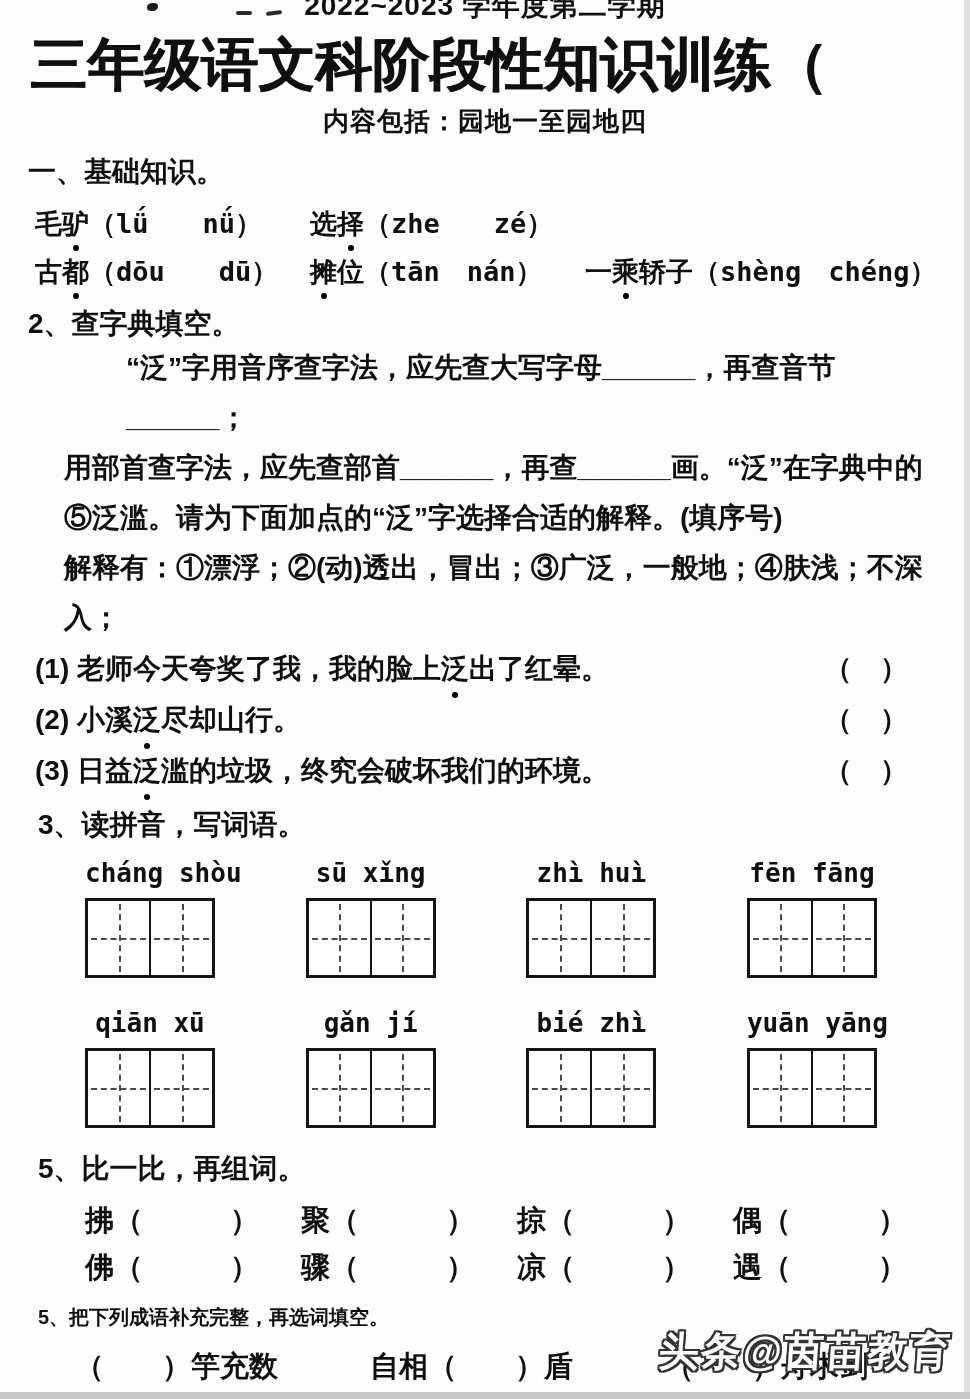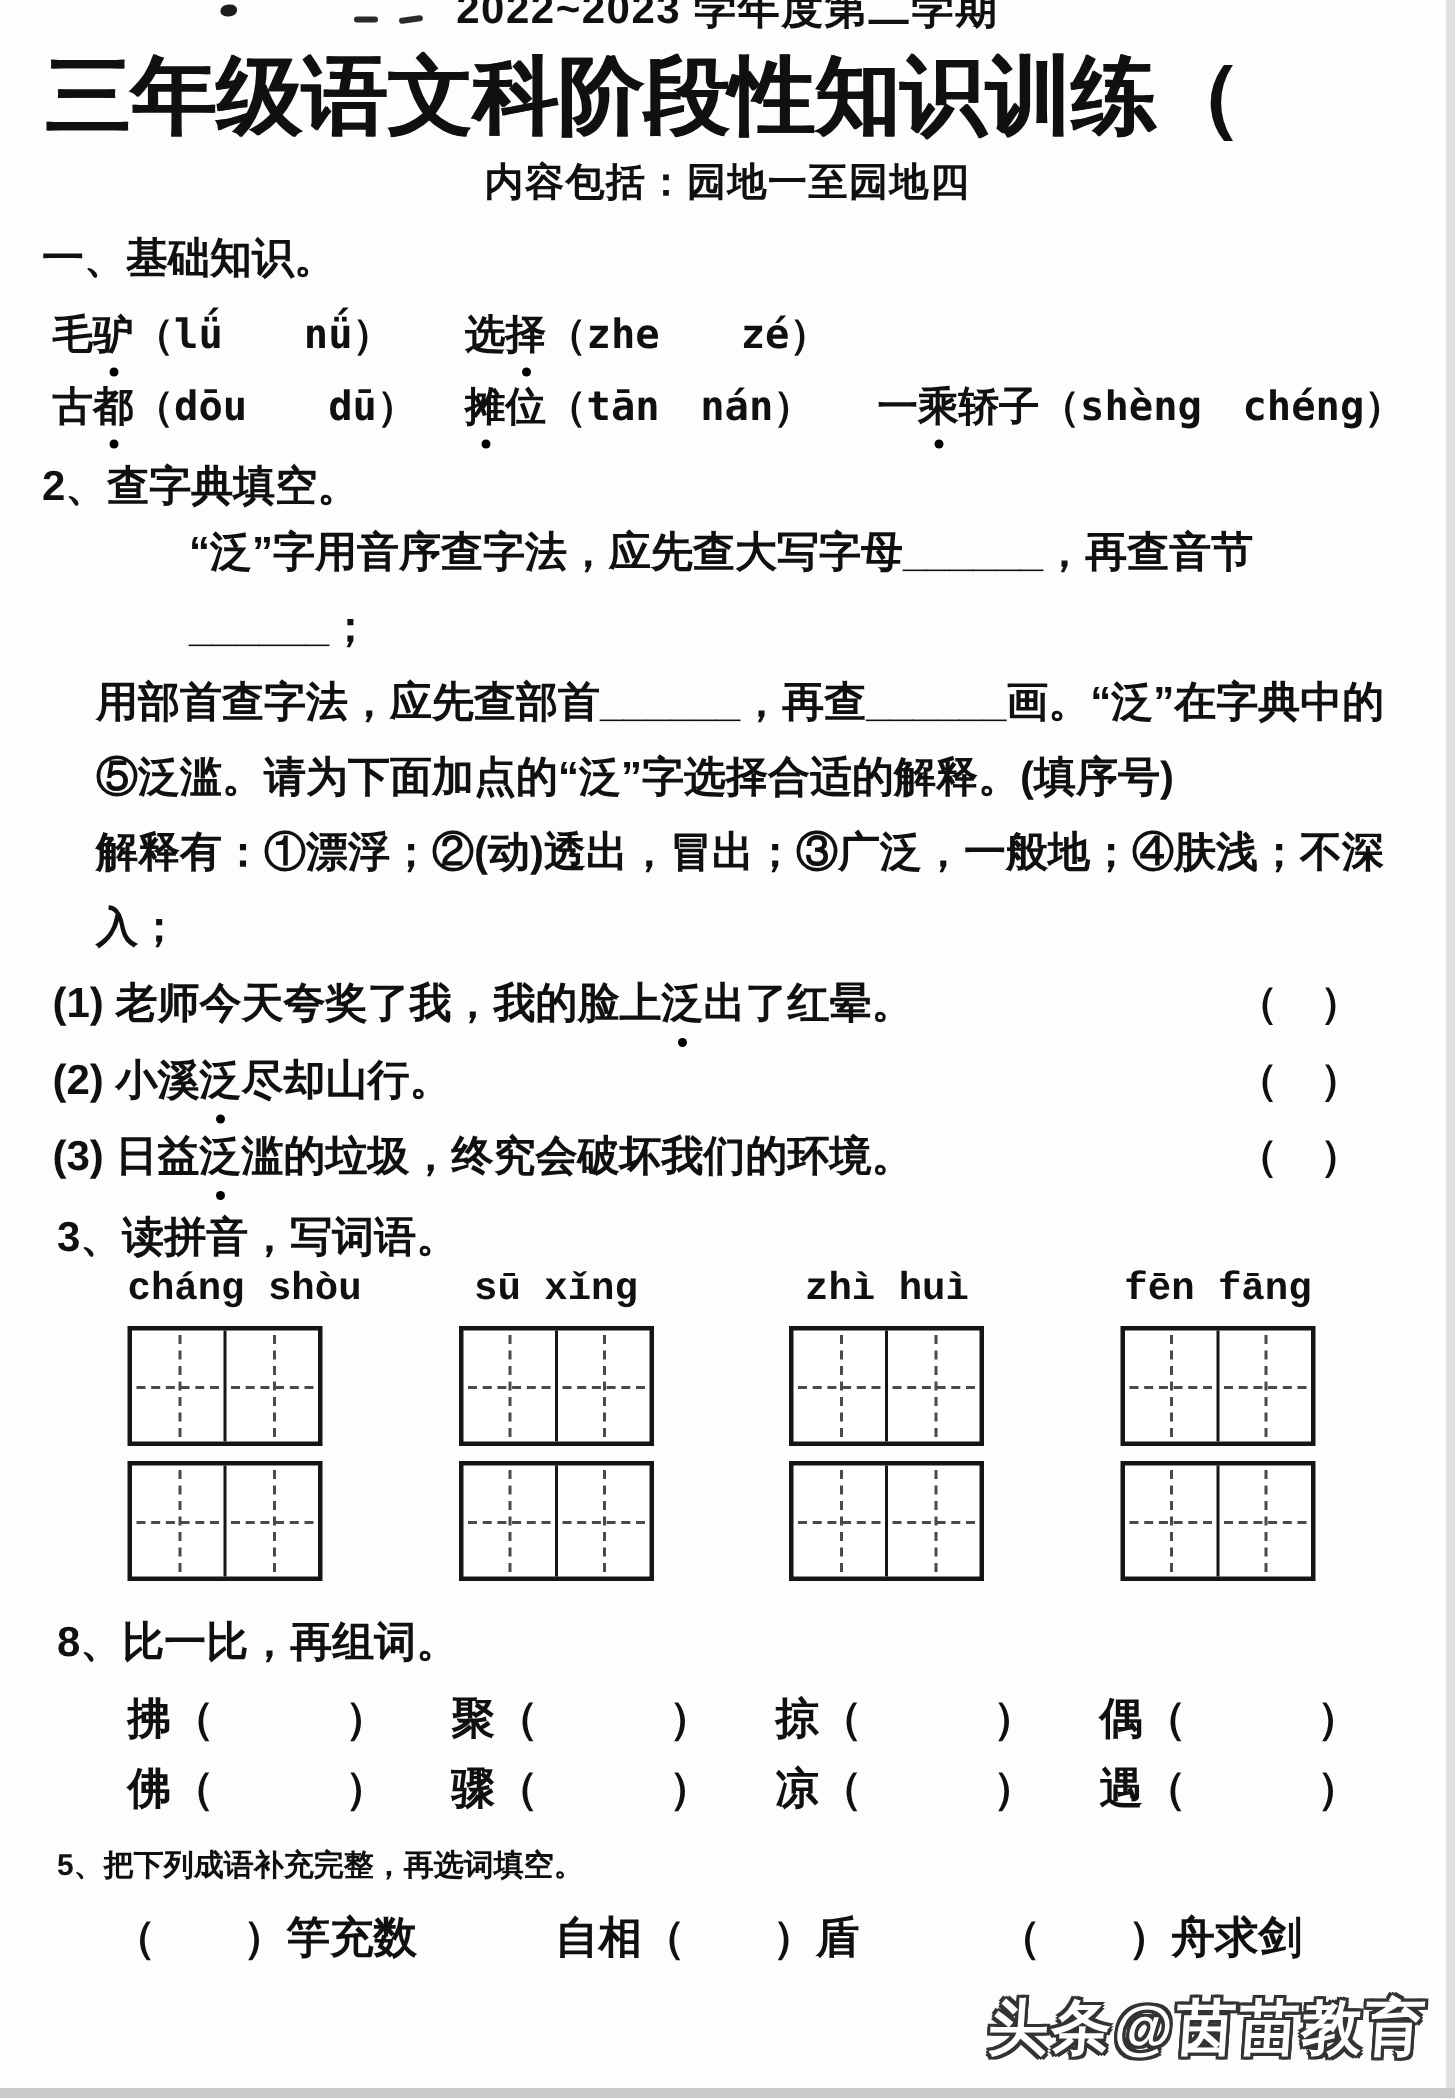--- a/index.html
+++ b/index.html
@@ -50,21 +50,21 @@
   .q2line{margin-left:64px;margin-right:28px;font-size:28px;font-weight:700;line-height:50px;}
   .q2line.indent{padding-left:62px;}
   .q2item{display:flex;margin:0 62px 0 35px;font-size:28px;font-weight:700;line-height:51px;}
   .q2item-text{flex:1;}
   .bracket{white-space:nowrap;}
 
   
   .pinrow{display:flex;justify-content:space-between;margin-left:85px;width:792px;
           font-family:"DejaVu Sans Mono","Liberation Sans",monospace;
           font-size:26px;font-weight:700;white-space:nowrap;}
-  .pinrow.r1{font-family:Liberation Mono, monospace;}
+  .pinrow.r1{margin-top:14px;}
   .pinrow.r2{margin-top:30px;}
   .pin{width:130px;text-align:center;}
   .boxrow{display:flex;justify-content:space-between;margin-left:85px;width:792px;margin-top:10px;}
   .tbox{width:130px;height:80px;box-sizing:border-box;border:3px solid #151515;display:flex;background:#fff;}
   .tcell{flex:1;position:relative;}
   .tcell + .tcell{border-left:2px solid #151515;}
   .tcell::before{content:"";position:absolute;left:50%;top:3px;bottom:3px;border-left:2px dashed #4a4a4a;}
   .tcell::after{content:"";position:absolute;top:50%;left:3px;right:3px;border-top:2px dashed #4a4a4a;}
 
   
@@ -148,40 +148,46 @@
       </div>
     <div class="tbox">
         <div class="tcell"></div>
         <div class="tcell"></div>
       </div>
     <div class="tbox">
         <div class="tcell"></div>
         <div class="tcell"></div>
       </div>
   </div>
+  <div class="pinrow r2">
+    <span class="pin">qiān xū</span>
+    <span class="pin">gǎn jí</span>
+    <span class="pin">bié zhì</span>
+    <span class="pin">yuān yāng</span>
+  </div>
   <div class="boxrow">
     <div class="tbox">
         <div class="tcell"></div>
         <div class="tcell"></div>
       </div>
     <div class="tbox">
         <div class="tcell"></div>
         <div class="tcell"></div>
       </div>
     <div class="tbox">
         <div class="tcell"></div>
         <div class="tcell"></div>
       </div>
     <div class="tbox">
         <div class="tcell"></div>
         <div class="tcell"></div>
       </div>
   </div>
 
-  <div class="qlabel q4-label">8、比一比，再组词。</div>
+  <div class="qlabel q4-label">5、比一比，再组词。</div>
   <div class="q4row r1">
     <span>拂（　　　）</span>
     <span>聚（　　　）</span>
     <span>掠（　　　）</span>
     <span>偶（　　　）</span>
   </div>
   <div class="q4row r2">
     <span>佛（　　　）</span>
     <span>骤（　　　）</span>
     <span>凉（　　　）</span>

